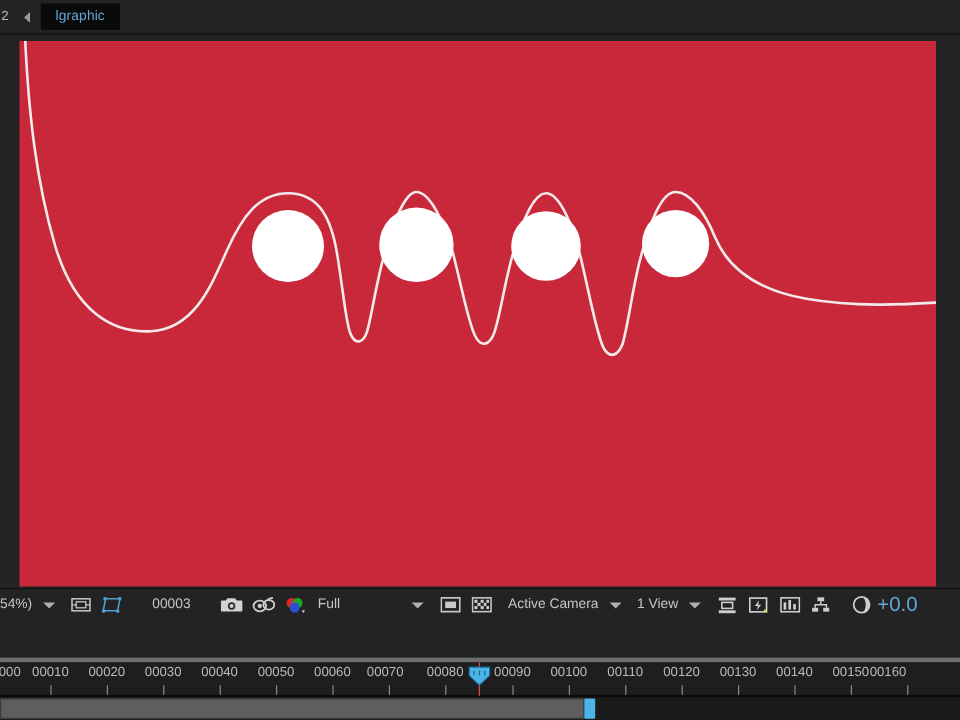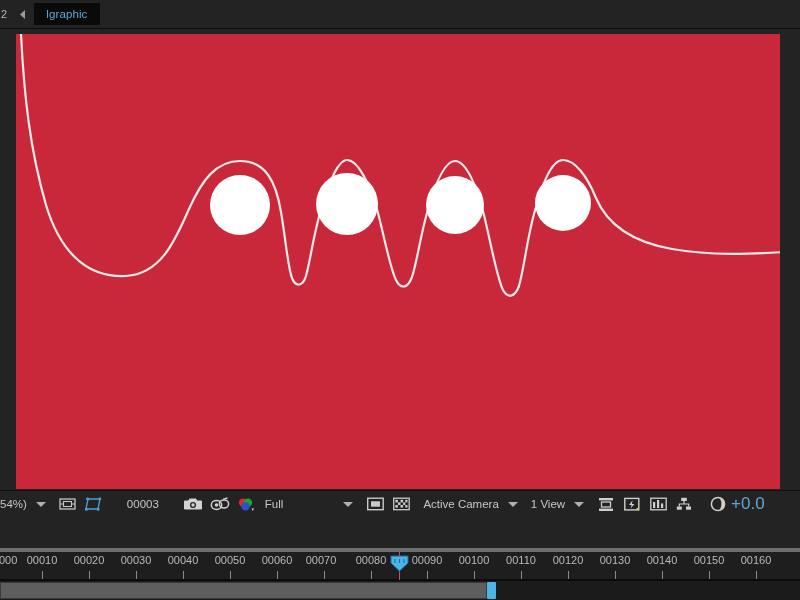--- a/index.html
+++ b/index.html
@@ -283,21 +283,21 @@
           <div class="rlabel" style="left: 277px;">00060</div>
           <div class="rlabel" style="left: 309px; margin-left: 12px;">00070</div>
           <div class="rlabel" style="left: 371px;">00080</div>
           <div class="rlabel" style="left: 427px;">00090</div>
           <div class="rlabel" style="left: 474px;">00100</div>
           <div class="rlabel" style="left: 521px;">00110</div>
           <div class="rlabel" style="left: 568px;">00120</div>
           <div class="rlabel" style="left: 615px;">00130</div>
           <div class="rlabel" style="left: 640px; padding-left: 44px;">00140</div>
           <div class="rlabel" style="left: 709px;">00150</div>
-          <div class="rlabel" style="left: 756px;">00160</div>
+          <div class="rlabel" style="left: 740px;">00160</div>
         </div>
       <div id="ruler-ticks">
           <div class="rtick" style="left: 42px;"></div>
           <div class="rtick" style="left: 89px;"></div>
           <div class="rtick" style="left: 136px;"></div>
           <div class="rtick" style="left: 183px;"></div>
           <div class="rtick" style="left: 230px;"></div>
           <div class="rtick" style="left: 277px;"></div>
           <div class="rtick" style="left: 324px;"></div>
           <div class="rtick" style="left: 371px;"></div>

